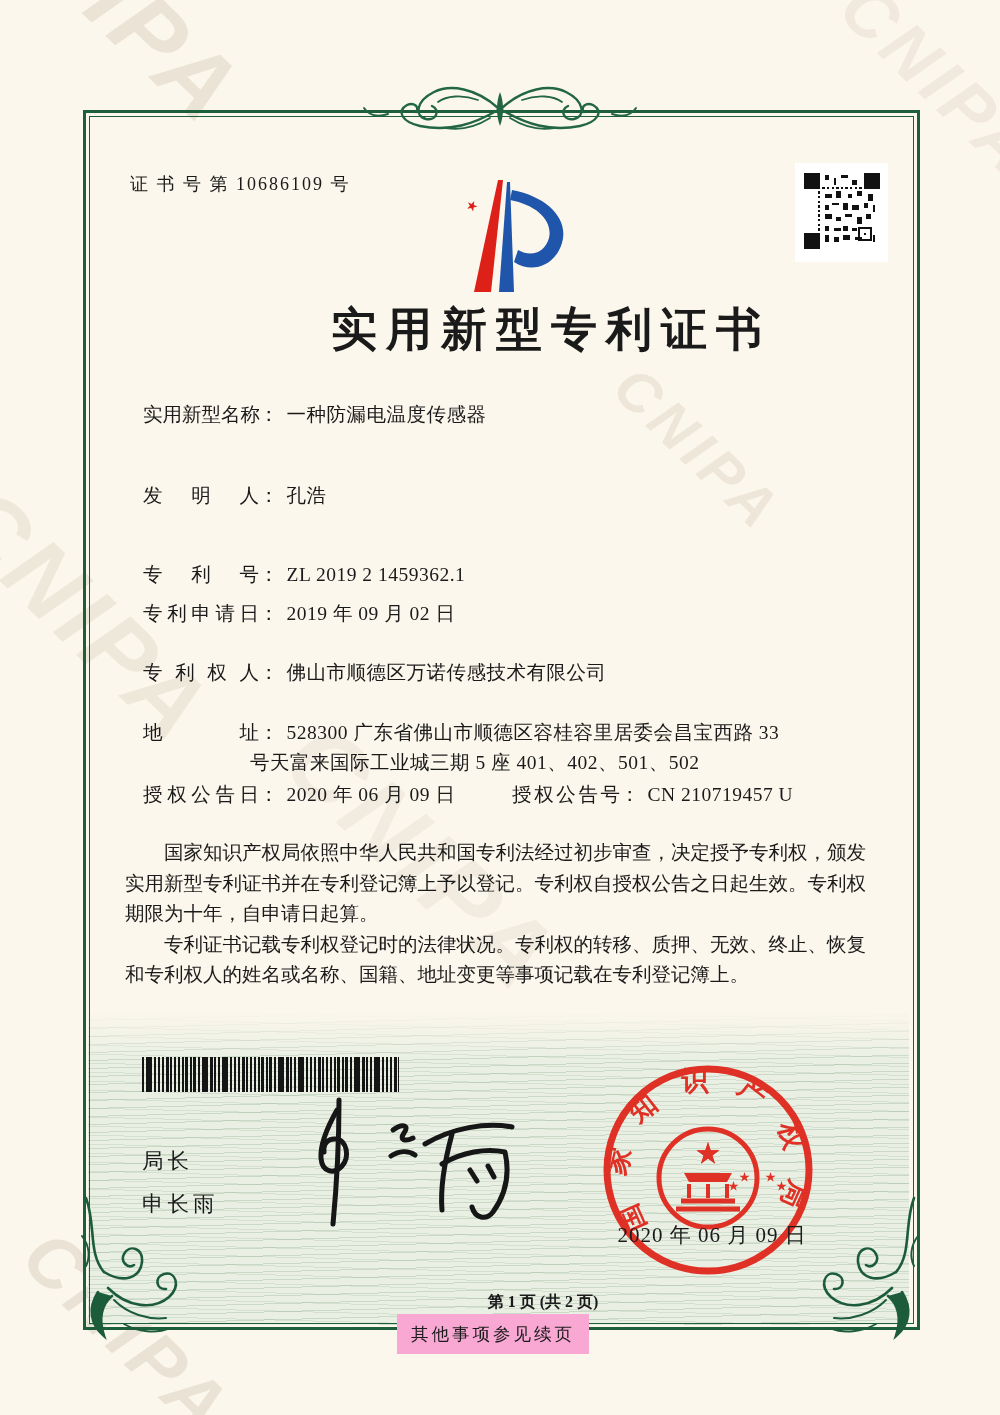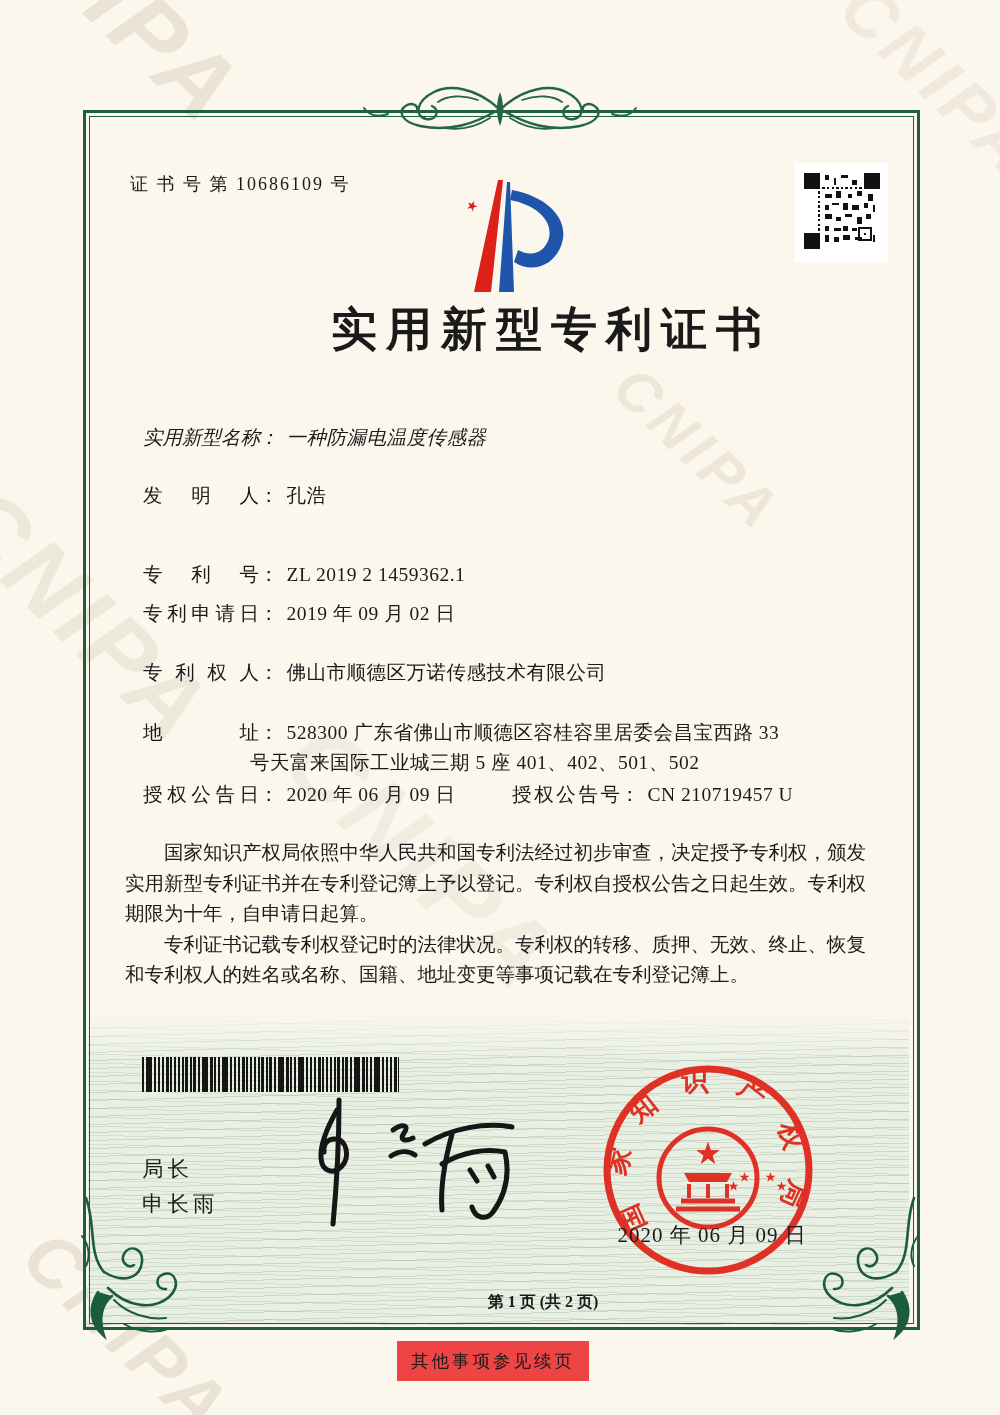--- a/index.html
+++ b/index.html
@@ -50,29 +50,29 @@
 
   .body-text{left:125px;top:822px;width:757px;font-size:19.5px;line-height:30.5px;margin-top:16px;}
   .body-text p{margin:0;text-indent:2em;}
 
   .barcode{left:142px;top:1057px;width:257px;height:35px;
     background:
       repeating-linear-gradient(90deg,#141414 0 2px,transparent 2px 4px),
       repeating-linear-gradient(90deg,transparent 0 5px,#141414 5px 8px,transparent 8px 13px,#141414 13px 14px,transparent 14px 19px);}
 
   .issuer{font-size:21.5px;font-family:"Liberation Sans","DejaVu Sans",sans-serif;letter-spacing:4px;}
-  .issuer-title{left:142px;top:1146px;margin-top:8px;}
+  .issuer-title{left:142px;top:1146px;}
   .issuer-name{left:142px;top:1189px;}
 
   .seal-date{left:612px;top:1221px;width:200px;text-align:center;font-size:21px;
              letter-spacing:1px;white-space:nowrap;}
 
   .page-info{left:83px;top:1292px;width:920px;text-align:center;font-size:16px;font-weight:bold;}
 
-  .footer-note{left:397px;top:1341px;background:#ef4444;padding:8px 14px;
+  .footer-note{left:397px;top:1314px;background:#f9a8d4;padding:8px 14px;
                font-size:17.5px;letter-spacing:3px;}
 
   svg{display:block;}
 </style>
 </head>
 <body>
 
 <span class="wm wm1">CNIPA</span>
 <span class="wm wm2">CNIPA</span>
 <span class="wm wm3">CNIPA</span>
@@ -151,21 +151,21 @@
                M9,23h2v2h-2z M13,24h3v1h-3z M17,23h2v2h-2z M21,24h2v1h-2z
                M9,27h2v3h-2z M13,28h2v2h-2z M17,27h3v2h-3z M22,28h3v1h-3z M30,27h1v3h-1z"></path>
       <path d="M24,24h5v5h-5z" fill="none" stroke="#111" stroke-width="1"></path>
       <path d="M26,26h1v1h-1z"></path>
     </g>
   </svg>
 </div>
 
 <div class="abs title">实用新型专利证书</div>
 
-<div class="row" style="top:424px;font-style:italic;">
+<div class="row" style="top:401px;">
   <span class="lbl">实用新型名称</span><span class="colon">：</span><span class="val">一种防漏电温度传感器</span>
 </div>
 <div class="row" style="top:482px;">
   <span class="lbl">发明人</span><span class="colon">：</span><span class="val">孔浩</span>
 </div>
 <div class="row" style="top:541px;margin-top:20px;">
   <span class="lbl">专利号</span><span class="colon">：</span><span class="val">ZL 2019 2 1459362.1</span>
 </div>
 <div class="row" style="top:600px;">
   <span class="lbl">专利申请日</span><span class="colon">：</span><span class="val">2019 年 09 月 02 日</span>

